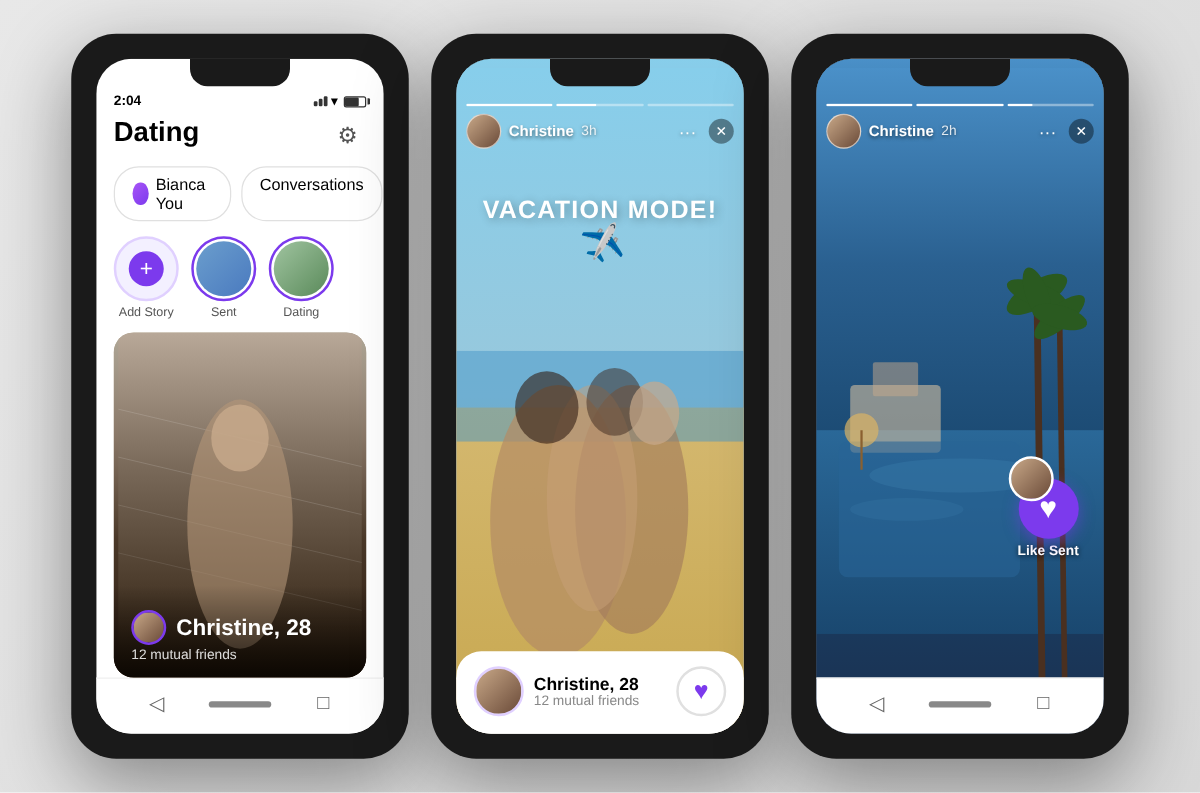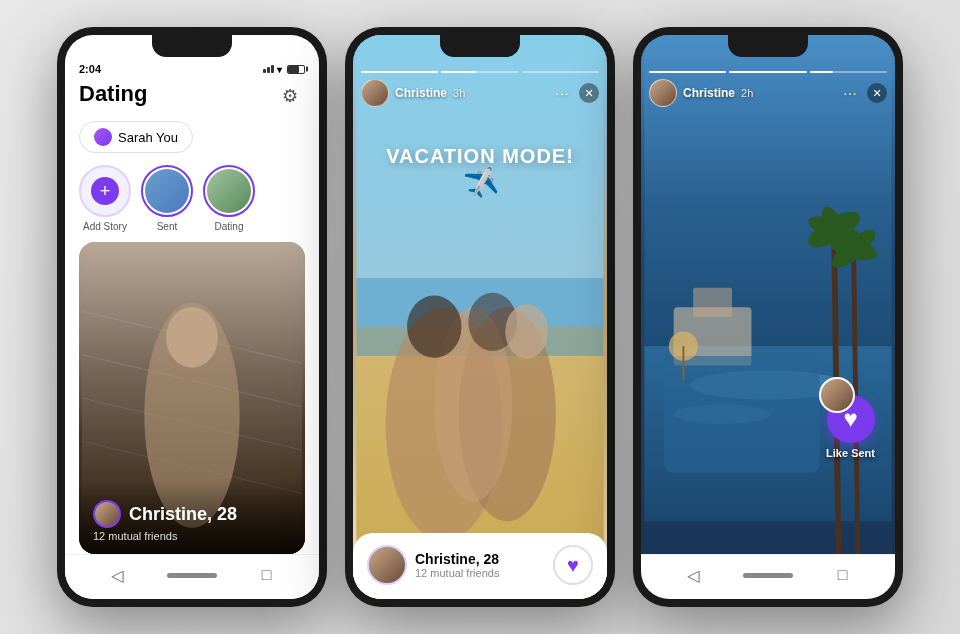--- a/index.html
+++ b/index.html
@@ -14,21 +14,21 @@
       font-family: -apple-system, BlinkMacSystemFont, 'Segoe UI', sans-serif;
       overflow: hidden;
     }
 
     
     .phone {
       width: 270px;
       height: 580px;
       background: #1a1a1a;
       border-radius: 36px;
-      padding: 8px;
+      padding: 20px;
       box-shadow: 0 20px 60px rgba(0,0,0,0.4);
       position: relative;
       flex-shrink: 0;
     }
     .phone-inner {
       width: 100%;
       height: 100%;
       border-radius: 28px;
       overflow: hidden;
       background: #fff;
@@ -530,21 +530,24 @@
       </div>
 
       <div class="phone1-header">
         <span class="phone1-title">Dating</span>
         <div class="gear-btn">⚙</div>
       </div>
 
       <div class="phone1-tabs">
         <div class="tab-pill active">
           <div class="liked-avatar"></div>
-          <span>Sarah You</span>
+          <span>Bianca You</span>
+        </div>
+        <div class="tab-pill inactive">
+          <span>Conversations</span>
         </div>
       </div>
 
       <div class="stories-row">
         <div class="story-item">
           <div class="story-circle add-story">
             <div class="add-plus">+</div>
           </div>
           <span class="story-label">Add Story</span>
         </div>

